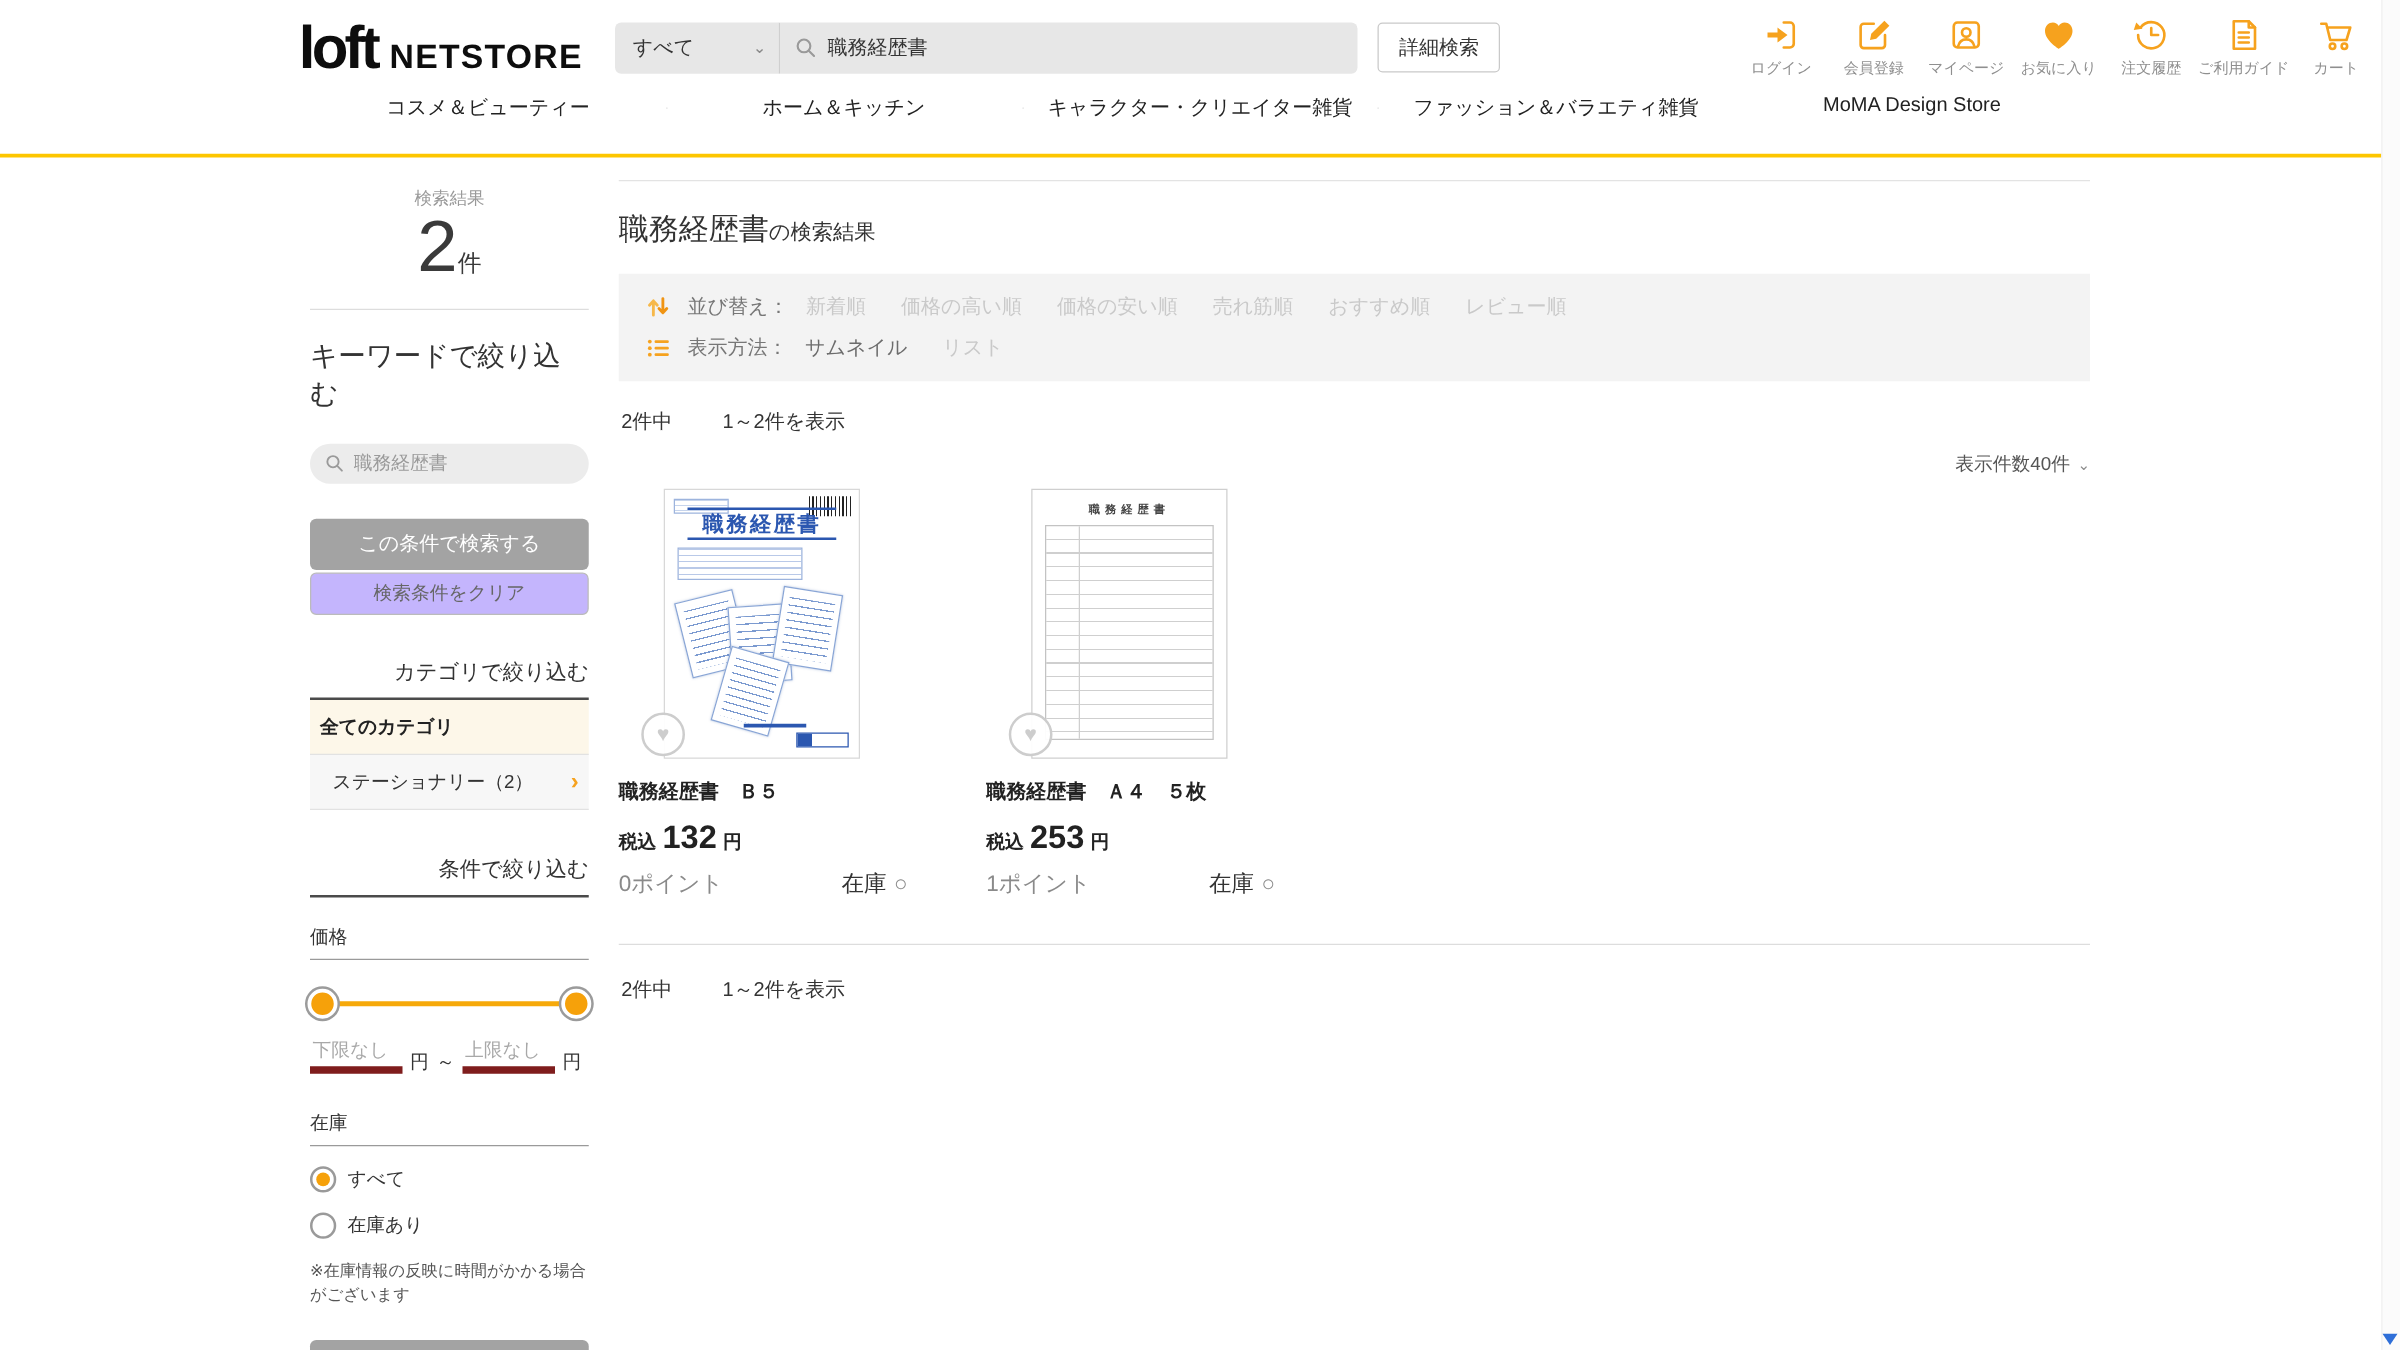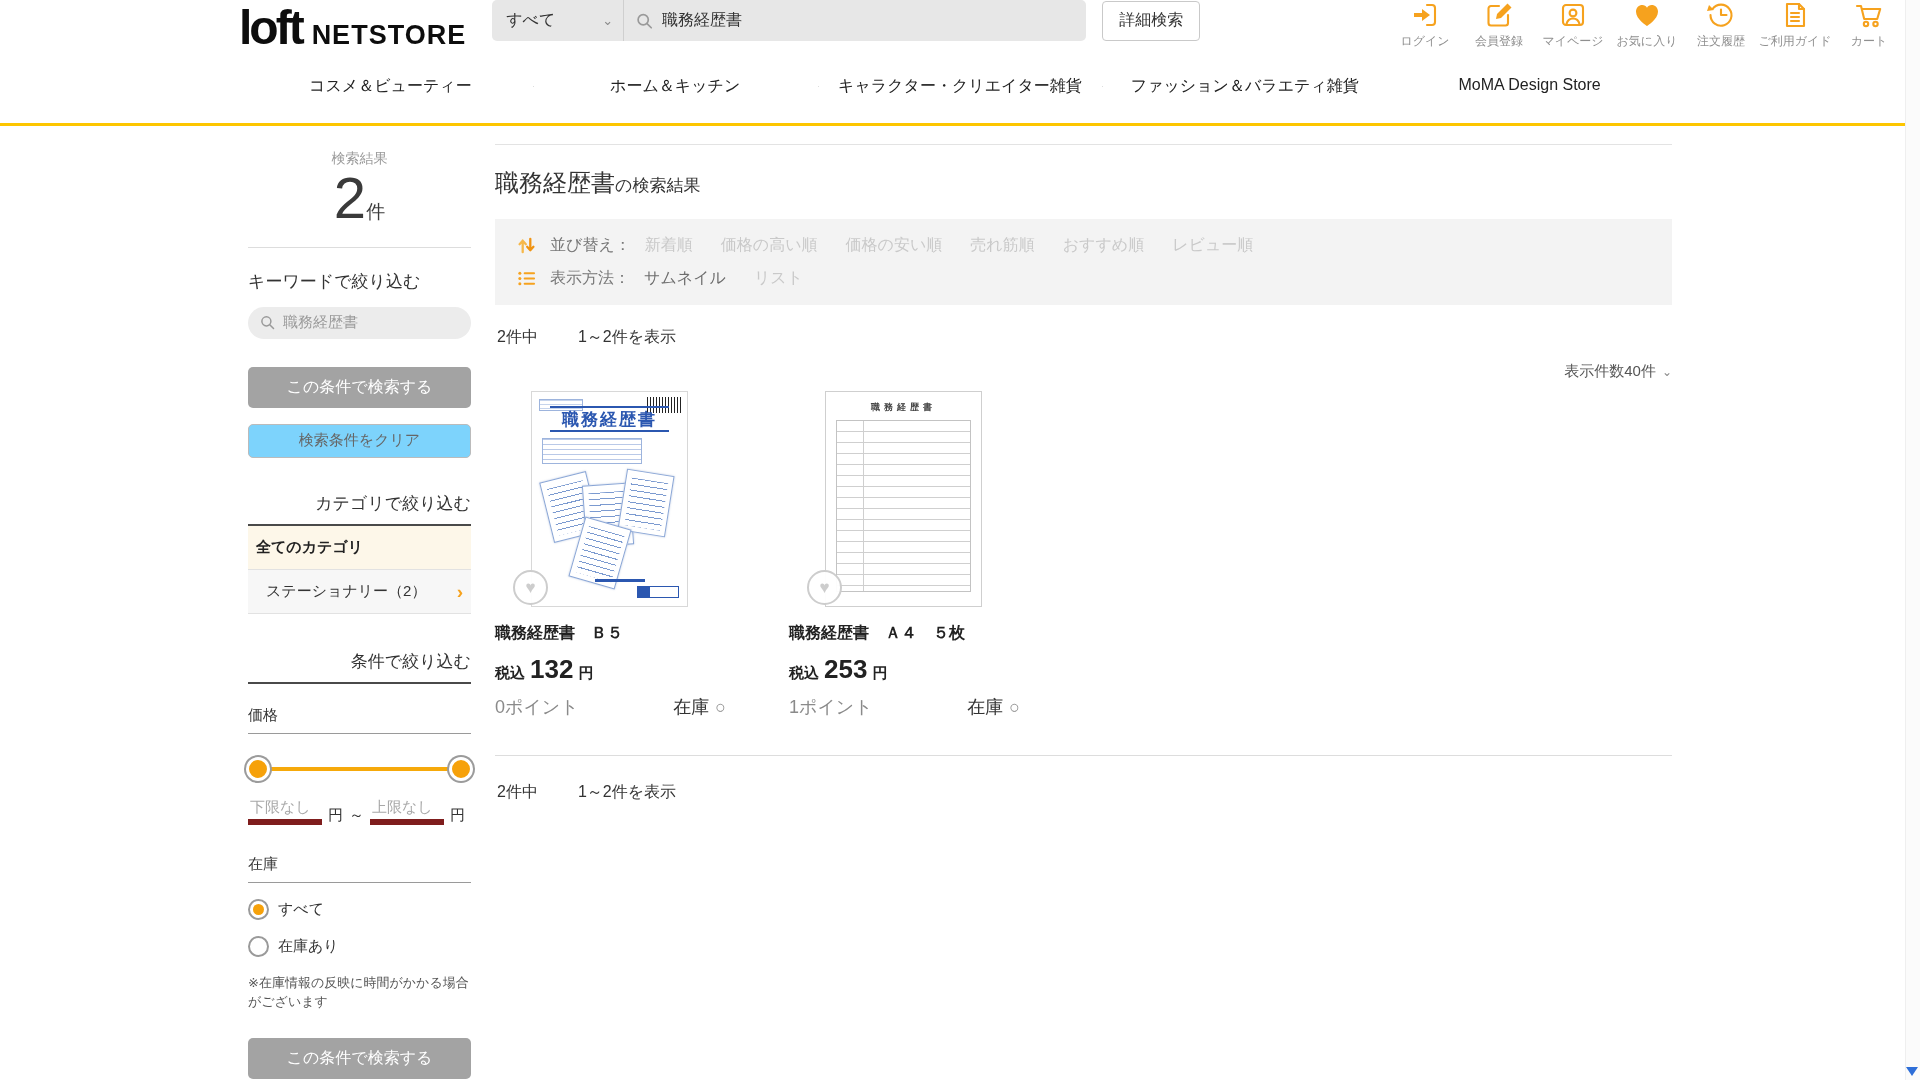--- a/index.html
+++ b/index.html
@@ -1,21 +1,21 @@
 <!DOCTYPE html>
 <html><head>
 <meta charset="utf-8">
 <style>
   * { margin:0; padding:0; box-sizing:border-box; }
   html,body { width:1920px; height:1080px; background:#fff; overflow:hidden;
     font-family:"Liberation Sans","DejaVu Sans",sans-serif; color:#333; }
   .page { position:relative; width:1920px; height:1080px; background:#fff; }
 
   
-  .header { height:76px; display:flex; align-items:flex-start; padding:0 18px 0 239px; }
+  .header { height:76px; display:flex; align-items:center; padding:0 18px 0 239px; }
   .logo { display:flex; align-items:baseline; gap:10px; cursor:pointer; }
   .logo-loft { font-size:48px; font-weight:900; letter-spacing:-3px; color:#0d0d0d; }
   .logo-net { font-size:27px; font-weight:700; letter-spacing:1px; color:#0d0d0d; }
   .searchbox { display:flex; align-items:center; margin-left:26px; }
   .search-select { width:132px; height:41px; background:#e7e7e7; border-radius:5px 0 0 5px;
      display:flex; align-items:center; justify-content:space-between; padding:0 10px 0 14px;
      font-size:16px; color:#333; cursor:pointer; border-right:1px solid #cfcfcf; }
   .search-select .chev { color:#8a8a8a; font-size:13px; }
   .search-field { width:462px; height:41px; background:#e7e7e7; border-radius:0 5px 5px 0;
      display:flex; align-items:center; padding:0 12px; gap:9px; }
@@ -40,29 +40,29 @@
   .content { width:1424px; margin:0 auto; display:flex; gap:24px; padding-top:18px; }
   .sidebar { width:223px; flex:none; }
   .main { flex:1; min-width:0; }
 
   
   .res-block { text-align:center; padding:6px 0 14px; }
   .res-label { font-size:14px; color:#999; }
   .res-num { font-size:58px; color:#3a3a3a; line-height:1.05; font-weight:400; }
   .res-unit { font-size:19px; color:#3a3a3a; }
   .sb-divider { border-top:1px solid #ddd; margin:4px 0 22px; }
-  .sb-h { font-size:17px; color:#333; margin-bottom:14px; }
+  .sb-h { font-size:22px; color:#333; margin-bottom:25px; }
   .kw-field { height:32px; background:#ececec; border-radius:16px; display:flex; align-items:center;
      padding:0 12px; gap:8px; margin-bottom:28px; }
   .kw-field input { border:none; background:transparent; outline:none; font-size:15px; color:#9a9a9a;
      width:100%; font-family:inherit; }
   .btn-search { width:100%; height:41px; background:#a3a3a3; color:#fff; border:none; border-radius:5px;
      font-size:16px; cursor:pointer; font-family:inherit; display:block; }
-  .btn-clear { width:100%; height:34px; background:#7dd3fc; color:#666; border:1px solid #bbb; border-radius:5px;
-     font-size:15px; cursor:pointer; font-family:inherit; display:block; margin-top:16px; }
+  .btn-clear { width:100%; height:34px; background:#c4b5fd; color:#666; border:1px solid #bbb; border-radius:5px;
+     font-size:15px; cursor:pointer; font-family:inherit; display:block; margin-top:2px; }
   .sb-section-h { font-size:17px; color:#333; padding-bottom:9px; border-bottom:2px solid #4a4a4a;text-align:right; }
   .cat-all { background:#fdf7e9; font-weight:bold; font-size:15px; color:#222; padding:12px 8px;
      border-bottom:1px solid #e2e2e2; cursor:pointer; }
   .cat-item { background:#f7f7f7; font-size:15px; color:#333; padding:12px 8px 12px 18px;
      border-bottom:1px solid #e2e2e2; cursor:pointer; display:flex; align-items:center; justify-content:space-between; }
   .cat-item .chevron { color:#f6a21e; font-size:19px; font-weight:bold; line-height:1; }
   .sub-h { font-size:15px; color:#333; padding-bottom:8px; border-bottom:1px solid #9a9a9a; }
   .slider { position:relative; height:26px; margin:22px 2px 8px; }
   .slider .track { position:absolute; top:11px; left:0; right:0; height:4px; background:#f6a90a; border-radius:2px; }
   .handle { position:absolute; top:1px; width:24px; height:24px; border-radius:50%; background:#f6a10a;

